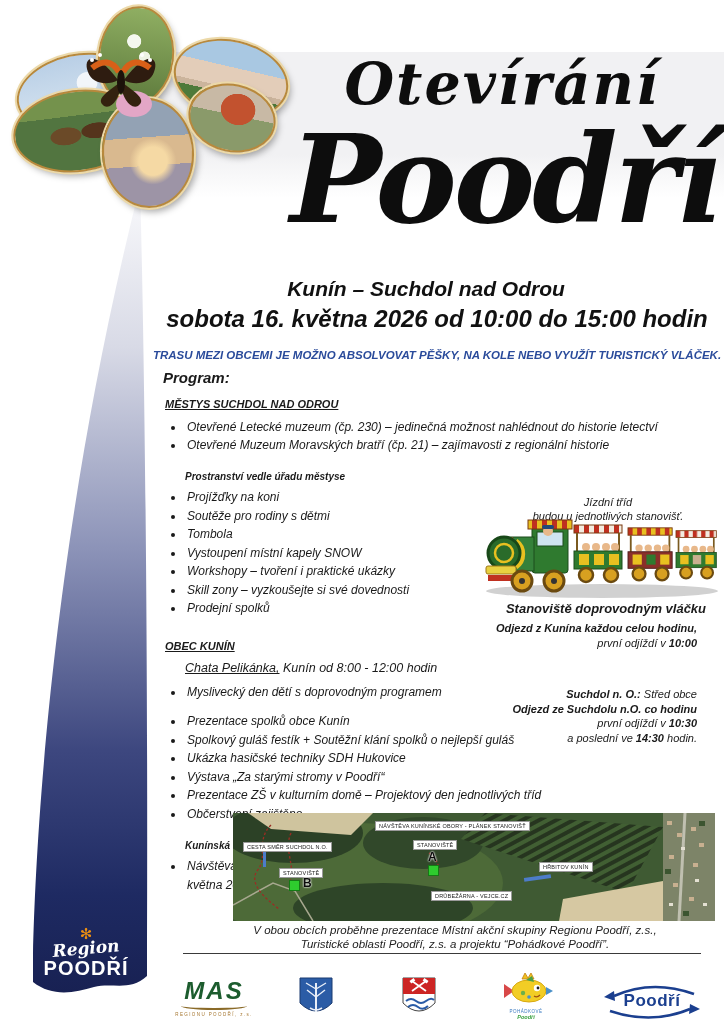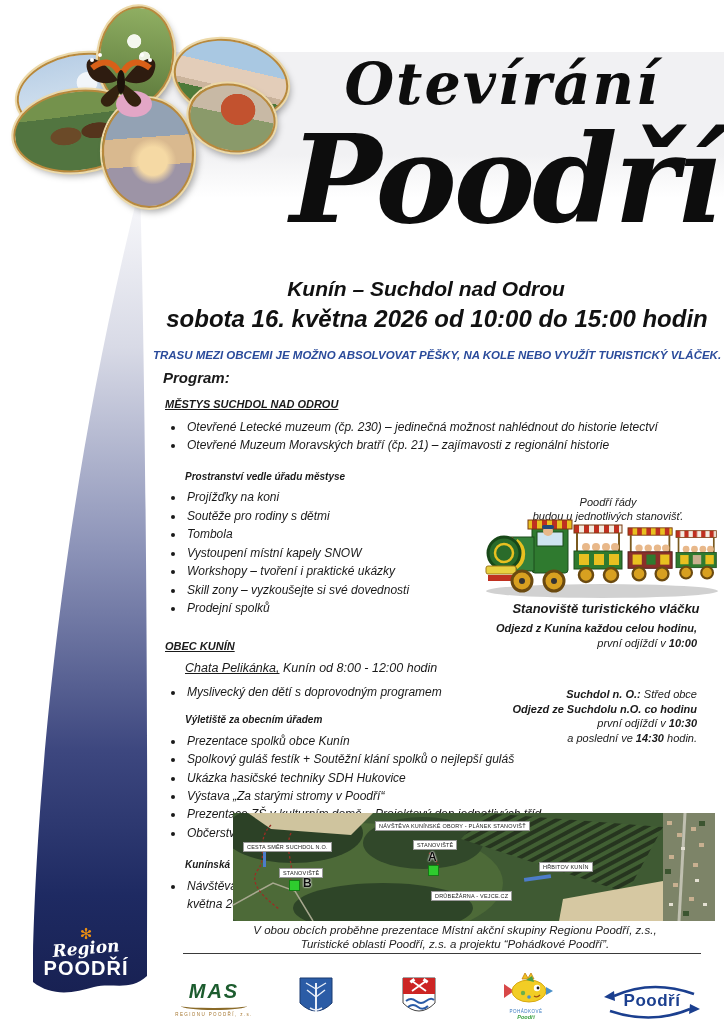--- a/index.html
+++ b/index.html
@@ -89,21 +89,21 @@
   .map-marker{position:absolute;width:9px;height:9px;background:#2ecc2e;border:1px solid #157a15;}
   .map-blue-v{position:absolute;left:30px;top:38px;width:3px;height:16px;background:#4d7cc9;}
   .map-blue-h{position:absolute;left:291px;top:63px;width:27px;height:4px;background:#4d7cc9;
     transform:rotate(-8deg);}
 
   
   .caption{left:150px;top:923px;width:610px;text-align:center;font-style:italic;
     font-size:11.5px;line-height:1.25;color:#222;}
   .footer-rule{left:183px;top:953px;width:518px;height:1px;background:#3a3a3a;}
   .mas-logo{left:170px;top:980px;width:88px;text-align:center;}
-  .mas-text{font-weight:bold;font-style:italic;font-size:20px;letter-spacing:2px;color:#1c5c2e;line-height:22px;}
+  .mas-text{font-weight:bold;font-style:italic;font-size:24px;letter-spacing:2px;color:#1c5c2e;line-height:22px;}
   .mas-swoosh{width:66px;height:6px;margin:0 auto;border-bottom:2px solid #8a6a28;border-radius:50%;}
   .mas-sub{font-size:4.5px;letter-spacing:1.4px;color:#a5752e;margin-top:2px;}
   .shield{width:34px;height:42px;}
   .shield-suchdol{left:299px;top:977px;}
   .shield-kunin{left:402px;top:977px;}
   .fish-logo{left:498px;top:971px;width:56px;text-align:center;}
   .fish-sub1{font-size:4.5px;letter-spacing:.5px;color:#3a7ac0;line-height:5px;}
   .fish-sub2{font-size:5.5px;font-style:italic;font-weight:bold;color:#3aa040;line-height:6px;}
   .poodri-logo{left:600px;top:983px;width:104px;height:38px;}
   .poodri-word{position:absolute;left:0;top:8px;width:104px;text-align:center;
@@ -175,37 +175,36 @@
     <li>Vystoupení místní kapely SNOW</li>
     <li>Workshopy – tvoření i praktické ukázky</li>
     <li>Skill zony – vyzkoušejte si své dovednosti</li>
     <li>Prodejní spolků</li>
   </ul>
   <h3>OBEC KUNÍN</h3>
   <p class="chata-line"><span class="u">Chata Pelikánka,</span><span> Kunín od 8:00 - 12:00 hodin</span></p>
   <ul style="margin-bottom:11px;">
     <li>Myslivecký den dětí s doprovodným programem</li>
   </ul>
-  <h4>Výletiště za obecním úřadem</h4>
   <ul style="margin-bottom:15px;">
     <li>Prezentace spolků obce Kunín</li>
     <li>Spolkový guláš festík + Soutěžní klání spolků o nejlepší guláš</li>
     <li>Ukázka hasičské techniky SDH Hukovice</li>
     <li>Výstava „Za starými stromy v Poodří“</li>
     <li>Prezentace ZŠ v kulturním domě – Projektový den jednotlivých tříd</li>
     <li>Občerstvení zajištěno</li>
   </ul>
   <h4>Kunínská obora</h4>
   <ul style="width:545px;">
     <li>Návštěva Kunínské obory s průvodcem, vstup v časových intervalech – nutnost rezervace do 13. května 2026 na tel. čísle 721 459 505</li>
   </ul>
 </div>
 
 <div class="abs train-note">
-  <div>Poodří řády</div>
+  <div>Jízdní tříd</div>
   <div>budou u jednotlivých stanovišť.</div>
 </div>
 
 <svg class="abs train-svg" viewBox="0 0 240 84" aria-hidden="true">
   <defs>
     <pattern id="awn1" width="10" height="8" patternUnits="userSpaceOnUse">
       <rect width="10" height="8" fill="#e8c020"></rect>
         <rect width="5" height="8" fill="#c03020"></rect>
     </pattern>
     <pattern id="awn2" width="10" height="8" patternUnits="userSpaceOnUse">
@@ -274,21 +273,21 @@
       <circle cx="41" cy="24" r="4" fill="#e8b88a"></circle>
     <rect x="0" y="28" width="48" height="18" fill="#2f7a2f" stroke="#1d4d1d"></rect>
     <rect x="5" y="31" width="10" height="11" fill="#e8c020"></rect>
       <rect x="20" y="31" width="10" height="11" fill="#c8b090"></rect>
       <rect x="35" y="31" width="10" height="11" fill="#e8c020"></rect>
     <circle cx="12" cy="52" r="7" fill="#d8a020" stroke="#6b4a10" stroke-width="2.5"></circle>
     <circle cx="37" cy="52" r="7" fill="#d8a020" stroke="#6b4a10" stroke-width="2.5"></circle>
   </g>
 </svg>
 
-<div class="abs train-heading">Stanoviště turistického vláčku</div>
+<div class="abs train-heading">Stanoviště doprovodným vláčku</div>
 
 <div class="abs sched sched-kunin">
   <div class="b">Odjezd z Kunína každou celou hodinu,</div>
   <div><span>první odjíždí v </span><span class="b">10:00</span></div>
 </div>
 
 <div class="abs sched sched-suchdol">
   <div><span class="b">Suchdol n. O.:</span><span> Střed obce</span></div>
   <div class="b">Odjezd ze Suchdolu n.O. co hodinu</div>
   <div><span>první odjíždí v </span><span class="b">10:30</span></div>

